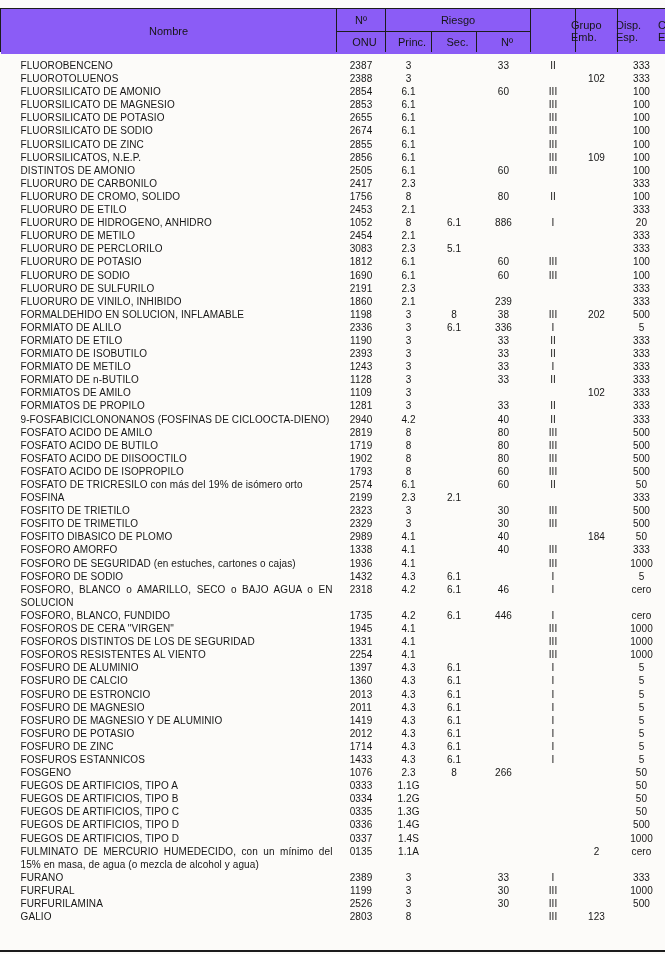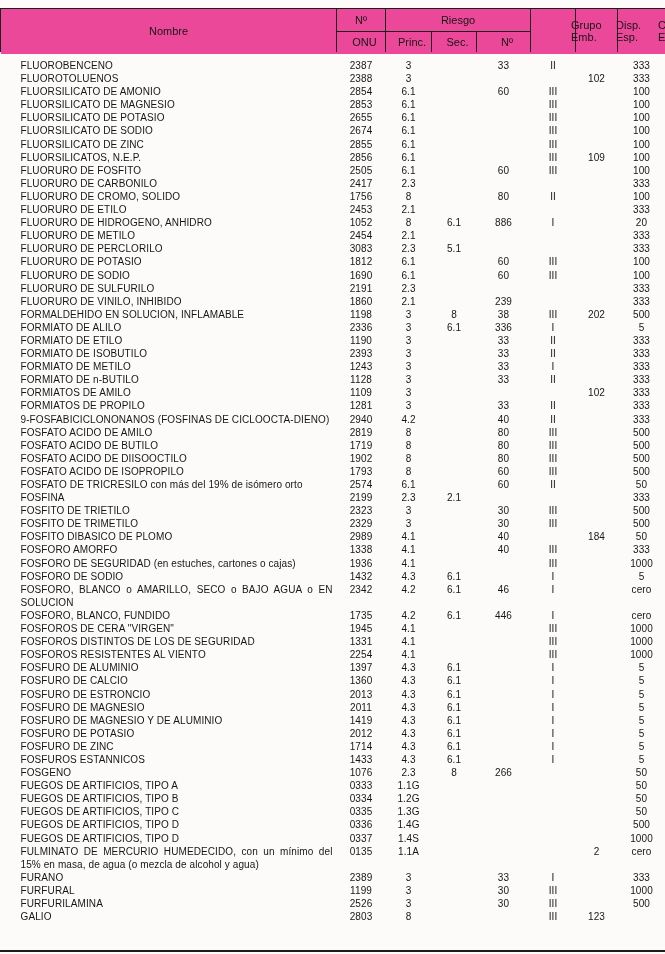--- a/index.html
+++ b/index.html
@@ -37,21 +37,21 @@
   col.c-cant  { width: 48px; }
 
   thead th {
     border: 1.5px solid #1c1c1c;
     font-size: 11px;
     font-weight: normal;
     text-align: center;
     vertical-align: middle;
     padding: 1px 2px;
     line-height: 12px;
-    background: #ec4899;
+    background: #8b5cf6;
   }
   thead tr.h1 th { height: 20px; }
   thead tr.h2 th { height: 18px; padding-left: 9px; }
   thead th.two-line { line-height: 12px; padding-left: 40px; }
 
   tbody { border-top: 4px solid transparent; margin-left: 32px; }
   tbody td {
     font-size: 10px;
     line-height: 13.1px;
     vertical-align: top;
@@ -184,21 +184,21 @@
     <td class="col-name">FLUORSILICATOS, N.E.P.</td>
     <td class="num">2856</td>
     <td class="num">6.1</td>
     <td class="num"></td>
     <td class="num"></td>
     <td class="num">III</td>
     <td class="num">109</td>
     <td class="num">100</td>
   </tr>
         <tr>
-    <td class="col-name">FLUORURO DE FOSFITO</td>
+    <td class="col-name">DISTINTOS DE AMONIO</td>
     <td class="num">2505</td>
     <td class="num">6.1</td>
     <td class="num"></td>
     <td class="num">60</td>
     <td class="num">III</td>
     <td class="num"></td>
     <td class="num">100</td>
   </tr>
         <tr>
     <td class="col-name">FLUORURO DE CARBONILO</td>
@@ -505,21 +505,21 @@
     <td class="num">1432</td>
     <td class="num">4.3</td>
     <td class="num">6.1</td>
     <td class="num"></td>
     <td class="num">I</td>
     <td class="num"></td>
     <td class="num">5</td>
   </tr>
         <tr>
     <td class="col-name">FOSFORO, BLANCO o AMARILLO, SECO o BAJO AGUA o EN SOLUCION</td>
-    <td class="num">2342</td>
+    <td class="num">2318</td>
     <td class="num">4.2</td>
     <td class="num">6.1</td>
     <td class="num">46</td>
     <td class="num">I</td>
     <td class="num"></td>
     <td class="num">cero</td>
   </tr>
         <tr>
     <td class="col-name">FOSFORO, BLANCO, FUNDIDO</td>
     <td class="num">1735</td>

